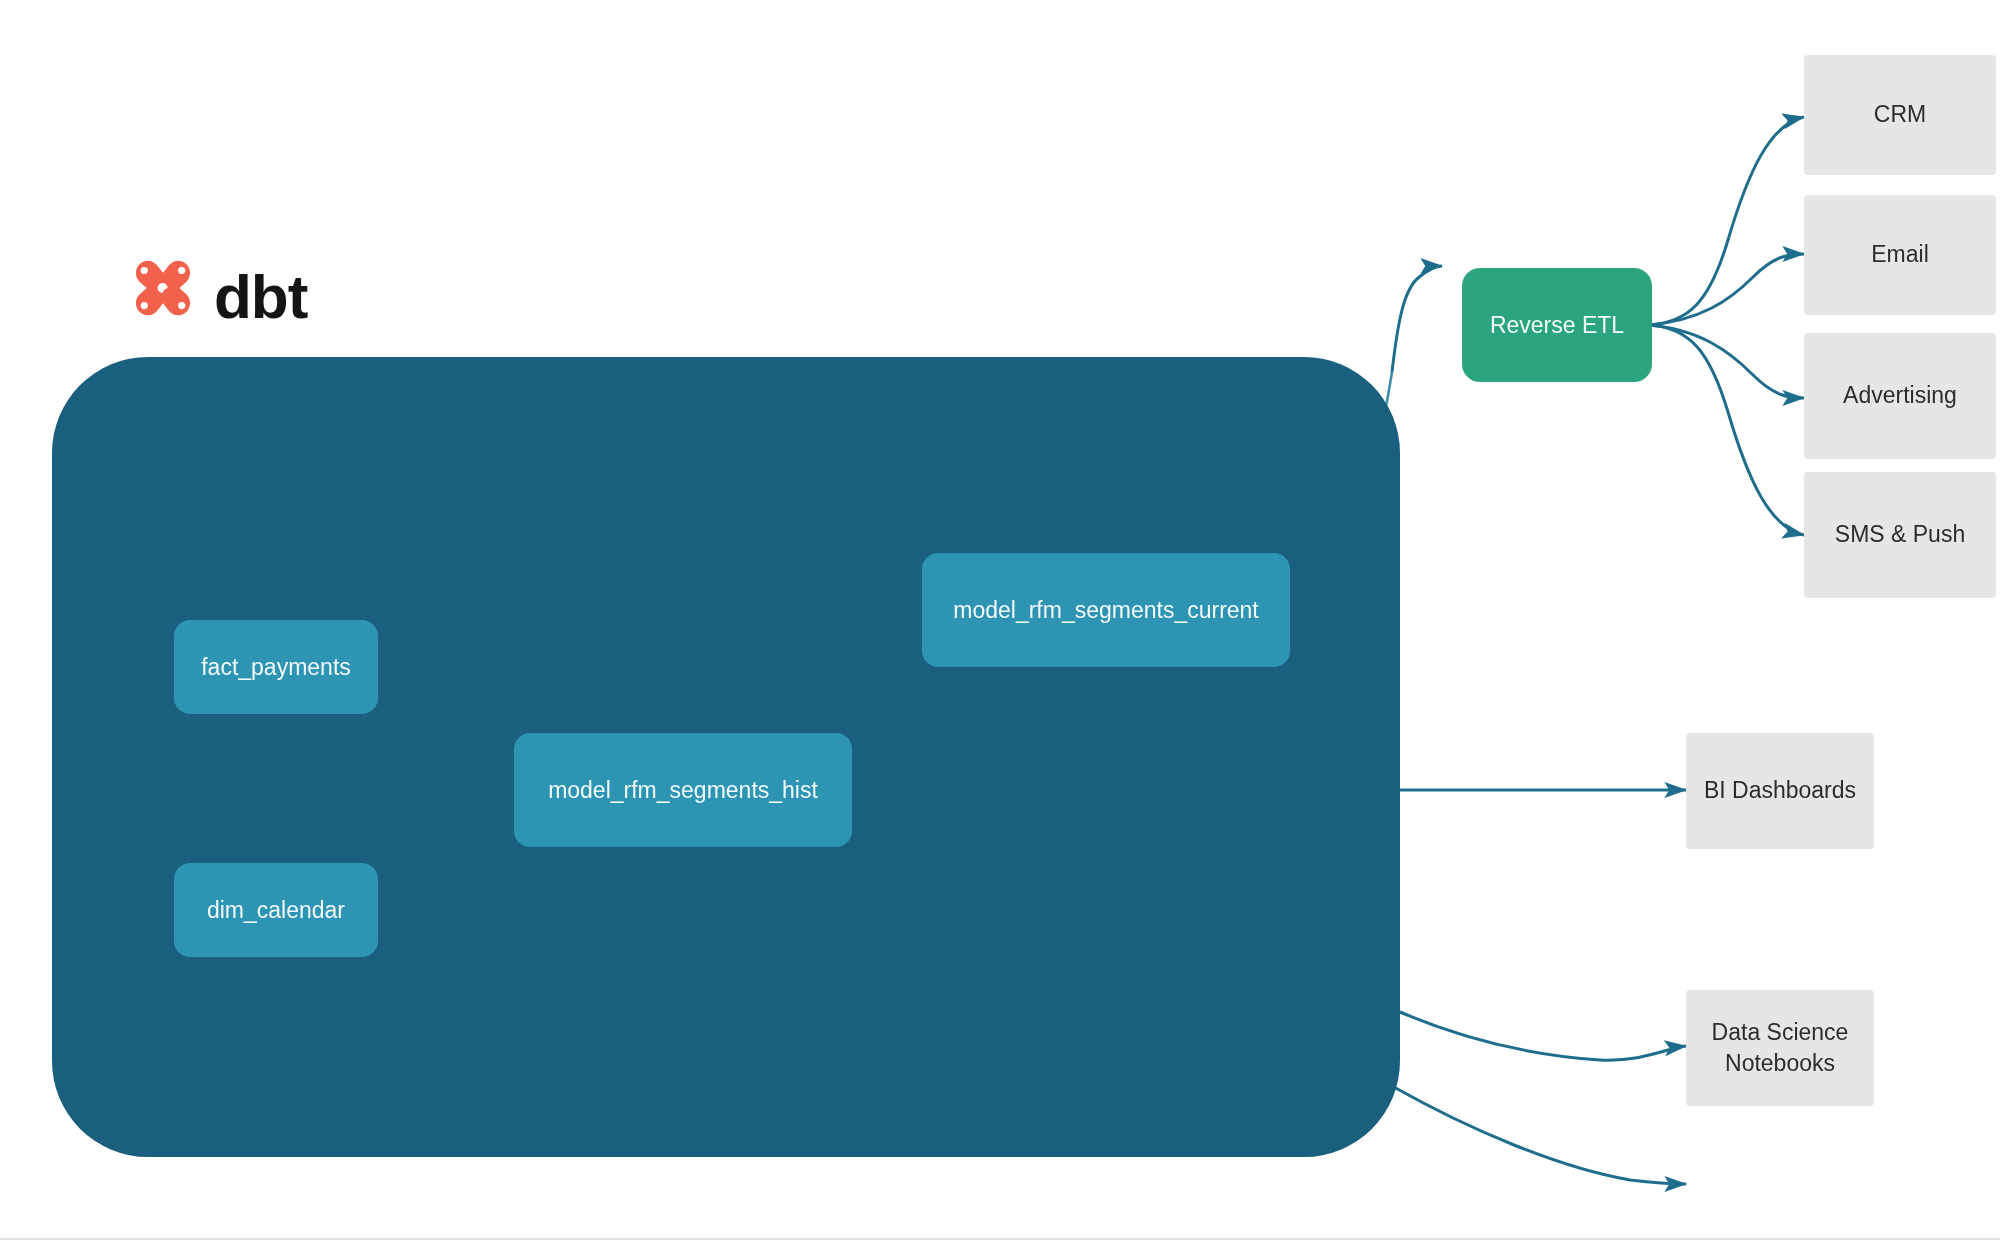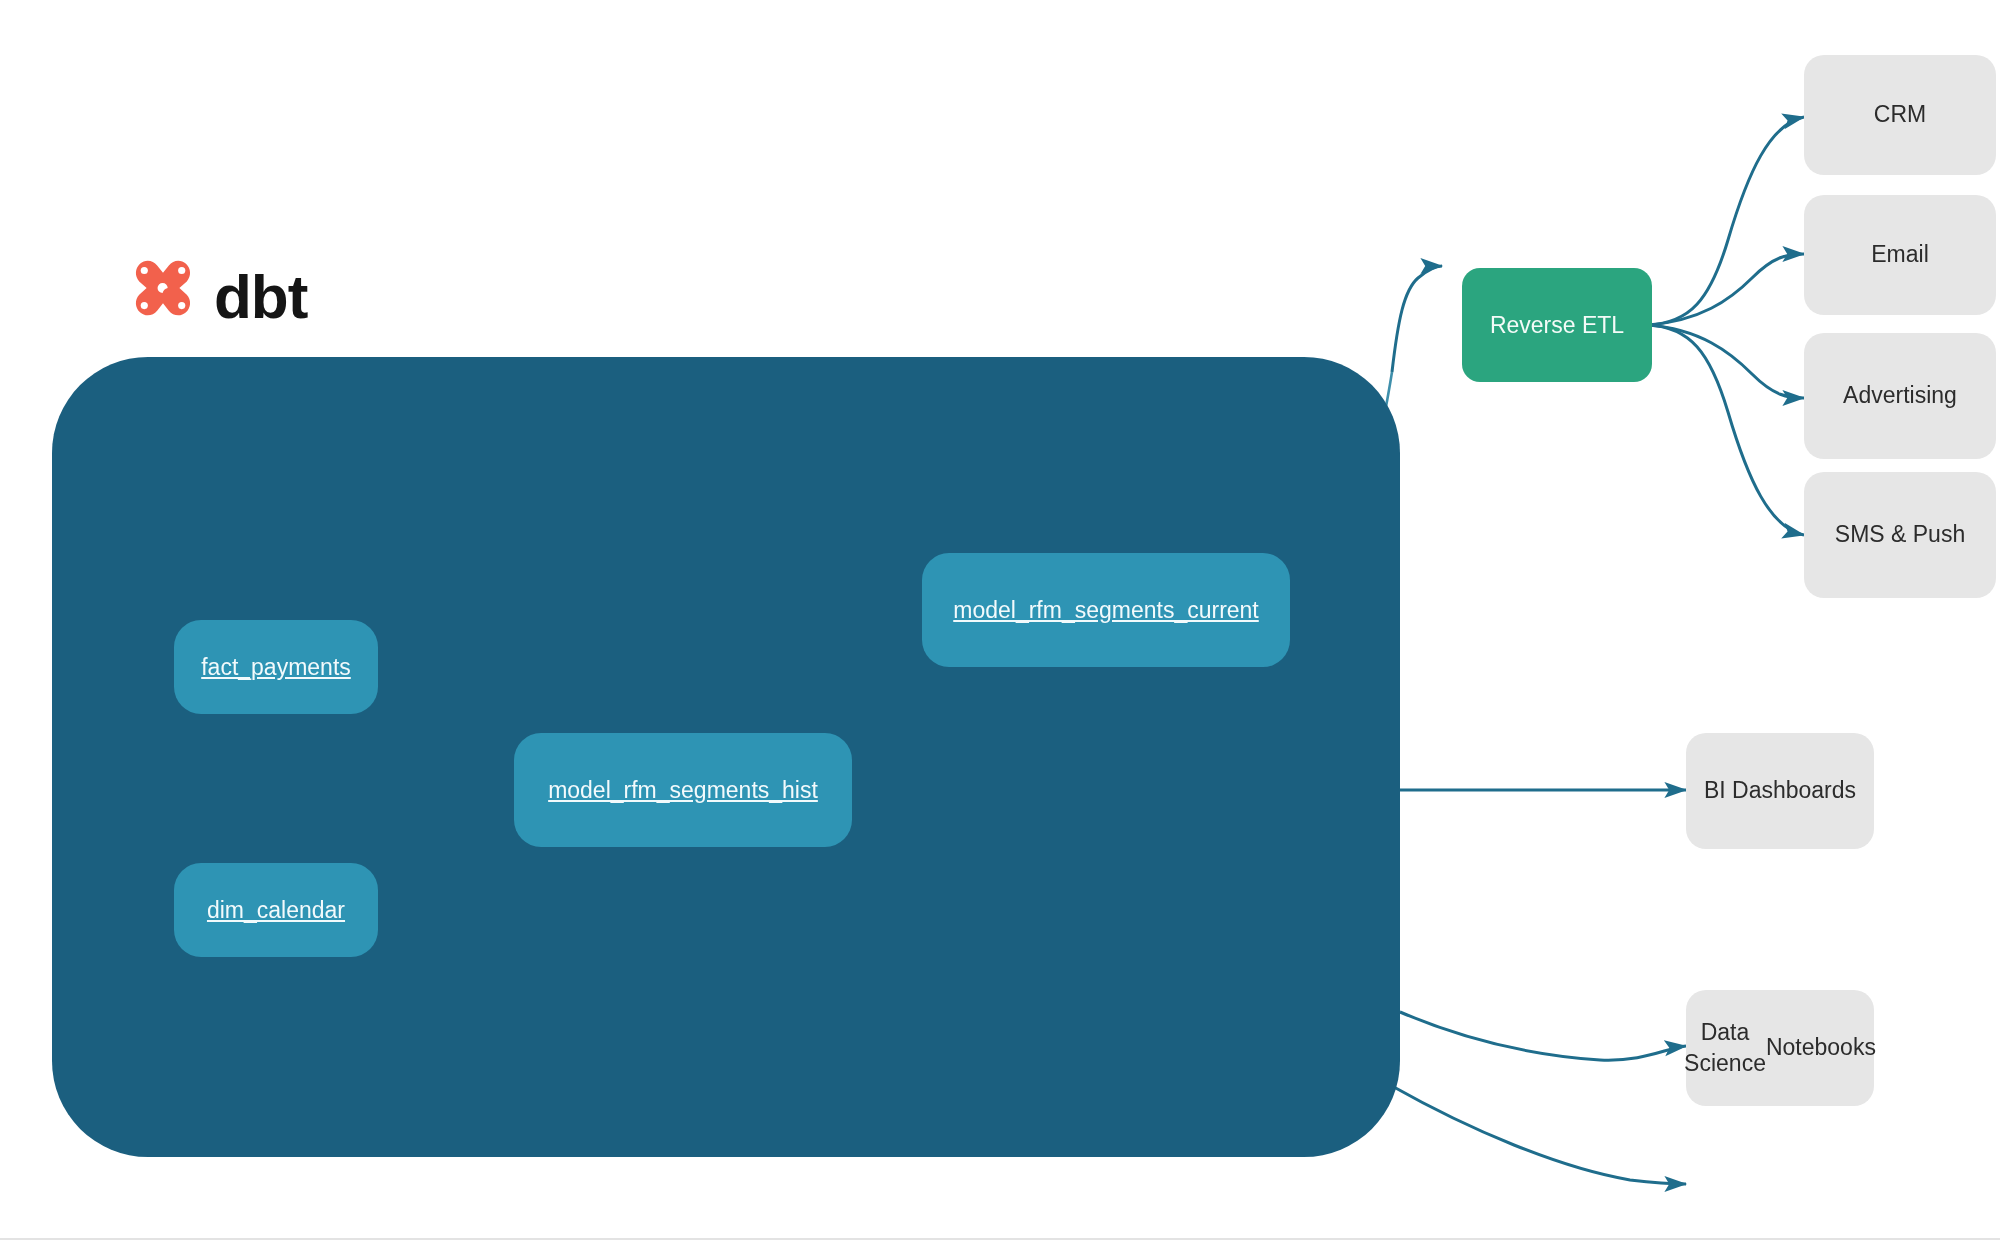--- a/index.html
+++ b/index.html
@@ -63,34 +63,33 @@
     justify-content: center;
     text-align: center;
     box-sizing: border-box;
     border-radius: 14px;
     padding: 6px 12px;
   }
   .node-model {
     background: #2e94b4;
     color: #f2fafc;
     font-size: 23px;
-    border-radius: 27px;
-    text-decoration: underline;
+    border-radius: 16px;
   }
   .node-green {
     background: #2ba57f;
     color: #f4fbf8;
     font-size: 23px;
     border-radius: 18px;
   }
   .node-gray {
     background: #e6e6e6;
     color: #2c2c2c;
     font-size: 23px;
-    border-radius: 20px;
+    border-radius: 4px;
     line-height: 1.35;
   }
   .node-gray span { display: block; }
 
   .bottom-rule {
     position: absolute;
     left: 0;
     top: 1238px;
     width: 2000px;
     height: 2px;
@@ -186,20 +185,20 @@
   </div>
 
   <div class="node node-gray" style="left:1804px; top:472px; width:192px; height:126px;">
     <span>SMS &amp; Push</span>
   </div>
 
   <div class="node node-gray" style="left:1686px; top:733px; width:188px; height:116px;">
     <span>BI Dashboards</span>
   </div>
 
-  <div class="node node-gray" style="left:1686px; top:990px; width:188px; height:116px; flex-direction:row;">
+  <div class="node node-gray" style="left:1686px; top:990px; width:188px; height:116px; flex-direction:column;">
     <span>Data Science</span>
     <span>Notebooks</span>
   </div>
 
 
   <div class="bottom-rule"></div>
 </div>
 
 </body></html>

